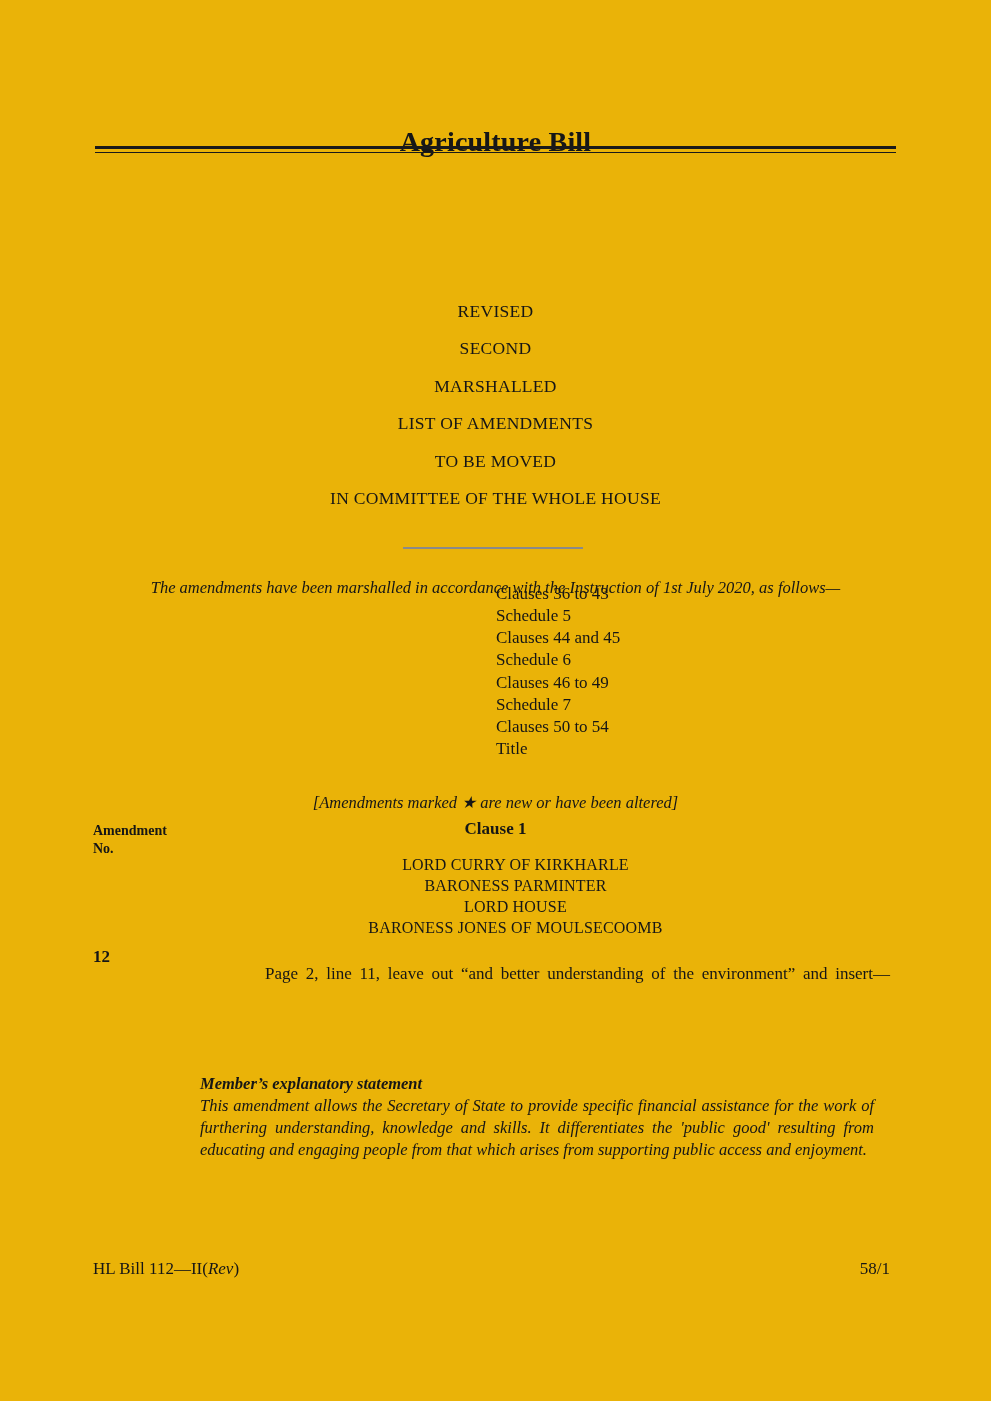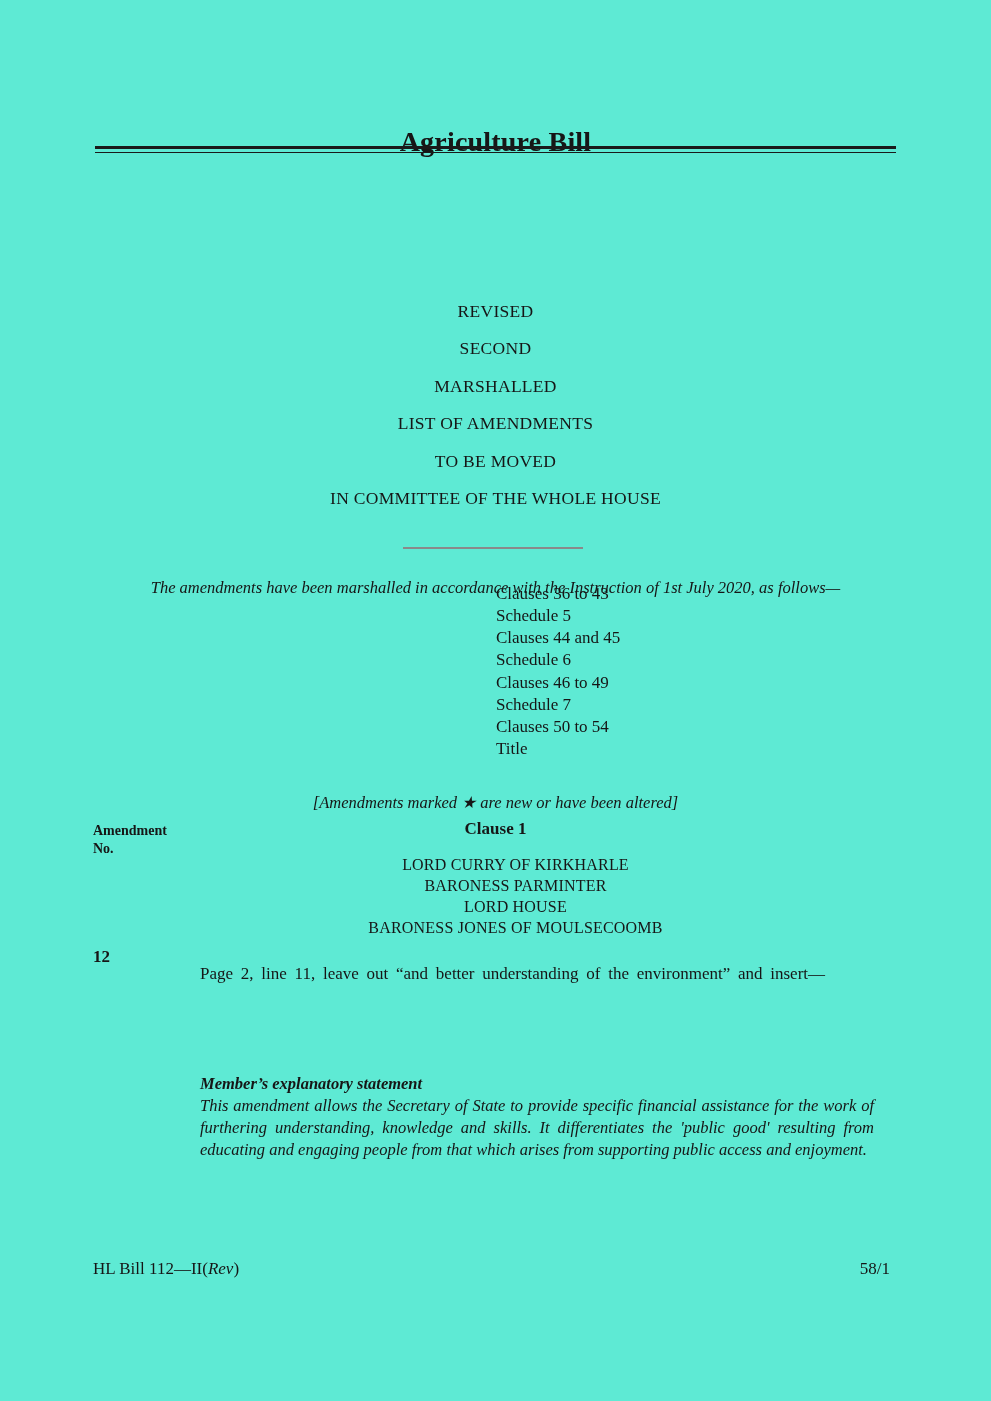--- a/index.html
+++ b/index.html
@@ -4,21 +4,21 @@
 <style>
   html, body {
     margin: 0;
     padding: 0;
     background: #ffffff;
   }
   .page {
     position: relative;
     width: 991px;
     height: 1401px;
-    background: #5eead4;
+    background: #eab308;
     font-family: "Liberation Serif", "DejaVu Serif", serif;
     color: #161616;
     overflow: hidden;
   }
   .doc-title {
     position: absolute;
     top: 109px;
     left: 0;
     right: 0;
     text-align: center;
@@ -128,20 +128,21 @@
   }
   .amendment-lead {
     position: absolute;
     top: 948px;
     left: 200px;
     width: 690px;
     font-size: 17px;
     line-height: 1;
     word-spacing: 3.5px;
     white-space: nowrap;
+    text-align: right;
   }
   .subpara {
     position: absolute;
     top: 971px;
     left: 200px;
     width: 618px;
     padding-left: 78px;
     box-sizing: content-box;
   }
   .subpara-label {

